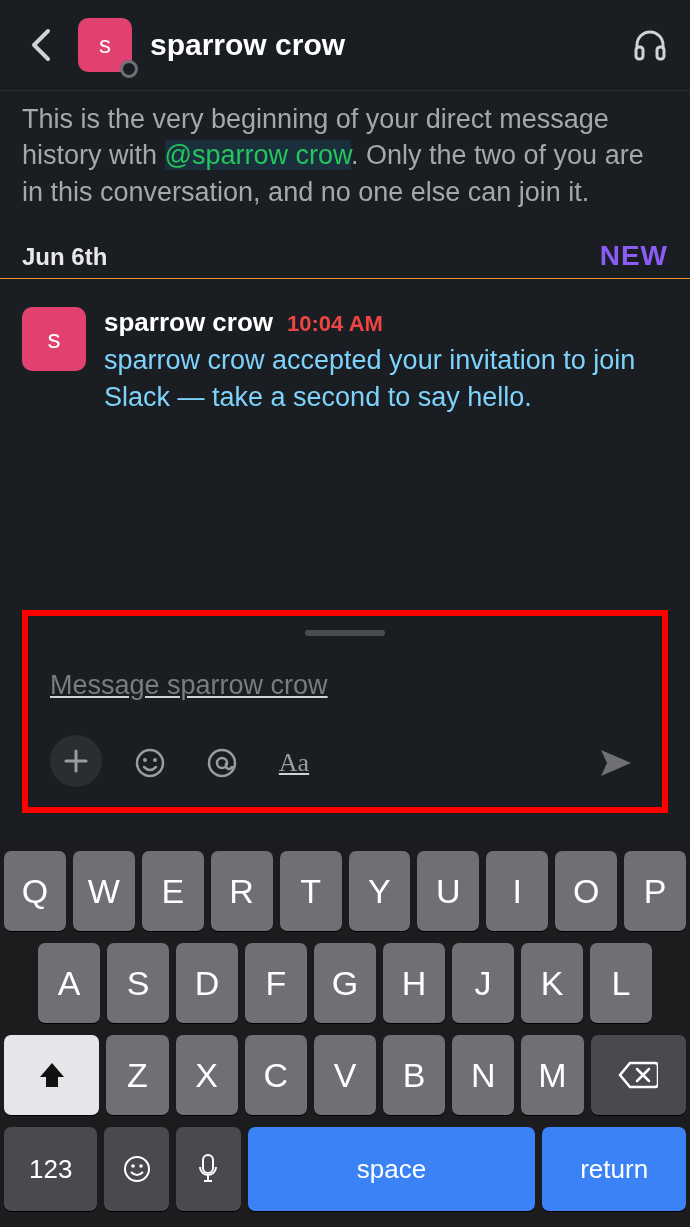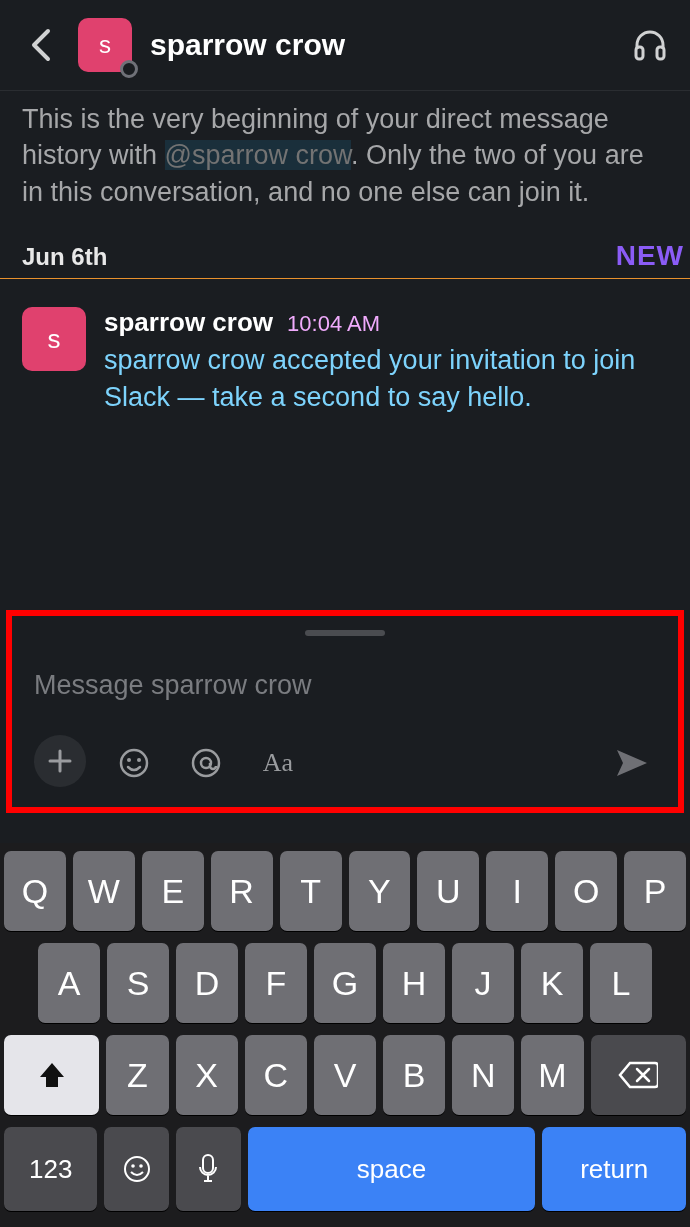--- a/index.html
+++ b/index.html
@@ -4,34 +4,34 @@
 <style>
   * { box-sizing: border-box; margin: 0; padding: 0; }
   html, body { width: 690px; height: 1227px; background: #1a1d21; color: #d1d2d3; font-family: -apple-system, Helvetica, Arial, sans-serif; overflow: hidden; }
   .header { display: flex; align-items: center; padding: 18px 20px 18px 20px; border-bottom: 1px solid #2a2d31; gap: 18px; }
   .back-btn { width: 40px; height: 40px; display:flex; align-items:center; justify-content:center; }
   .avatar { width: 54px; height: 54px; background: #e0416e; border-radius: 10px; display:flex; align-items:center; justify-content:center; color:#fff; font-size:24px; font-weight:500; position:relative; }
   .avatar .presence { position:absolute; right:-6px; bottom:-6px; width:18px; height:18px; border-radius:50%; background:#1a1d21; border:3px solid #6f7178;}
   .title { font-size: 30px; font-weight:700; color:#fff; flex:1; }
   .headphones { width:40px; height:40px; display:flex; align-items:center; justify-content:center; }
   .intro { padding: 10px 22px 30px 22px; font-size:27px; line-height:1.35; color:#a6a7a9; }
-  .mention { color:#737373; background:rgba(29,155,209,0.15); }
-  .date-row { display:flex; align-items:baseline; padding: 0 6px 6px 22px; }
+  .mention { color:#22c55e; background:rgba(29,155,209,0.15); }
+  .date-row { display:flex; align-items:baseline; padding: 0 22px 6px 22px; }
   .date-lbl { font-size:24px; font-weight:700; color:#e8e8e8; }
   .new-lbl { margin-left:auto; font-size:28px; font-weight:700; color:#8b5cf6; letter-spacing:1px; }
   .divider { height:1px; background:#e8912d; margin: 0 0 28px 0; }
   .msg { display:flex; gap:18px; padding:0 22px; }
   .msg .av { width:64px; height:64px; border-radius:10px; background:#e0416e; display:flex; align-items:center; justify-content:center; color:#fff; font-size:26px; flex-shrink:0; }
   .msg-body { flex:1; }
   .msg-head { display:flex; align-items:baseline; gap:14px; }
   .msg-sender { font-size:26px; font-weight:700; color:#fff; }
-  .msg-time { font-size:22px; color:#f0abfc; }
+  .msg-time { font-size:22px; color:#ef4444;font-weight:bold; }
   .msg-text { font-size:27px; color:#7dd3fc; line-height:1.35; margin-top:4px; }
   .composer-wrap { position:absolute; left:0; right:0; top:610px; }
-  .red-box { border:6px solid #ff0000; margin:0 6px; padding-bottom:6px; }
+  .red-box { border:6px solid #ff0000; margin:0 22px; padding-bottom:6px;text-decoration:underline; }
   .drag-handle { width:80px; height:6px; background:#4a4c50; border-radius:3px; margin:14px auto 34px auto; }
   .composer-input { font-size:27px; color:#7a7c80; padding:0 22px 34px 22px; }
   .composer-actions { display:flex; align-items:flex-end; gap:24px; padding:0 22px 14px 22px; }
   .c-icon { width:48px; height:48px; display:flex; align-items:center; justify-content:center; color:#9a9c9f; }
   .plus-btn { background:#2a2d31; border-radius:50%; width:52px; height:52px; }
   .aa { font-size:26px; font-family:Georgia,serif; color:#9a9c9f; }
   .send { margin-left:auto; }
   
   .keyboard { position:absolute; left:0; right:0; bottom:0; background:#1c1c1e; padding:8px 4px 4px 4px; }
   .krow { display:flex; gap:7px; justify-content:center; margin-bottom:12px; }

